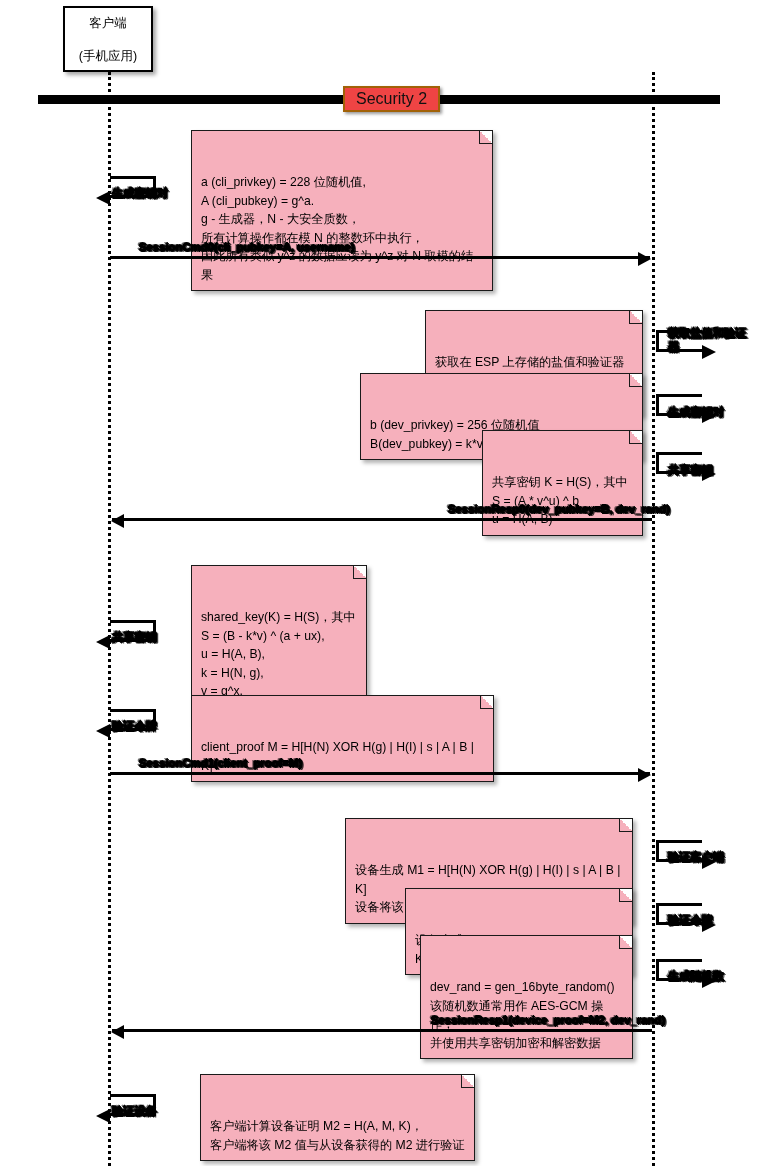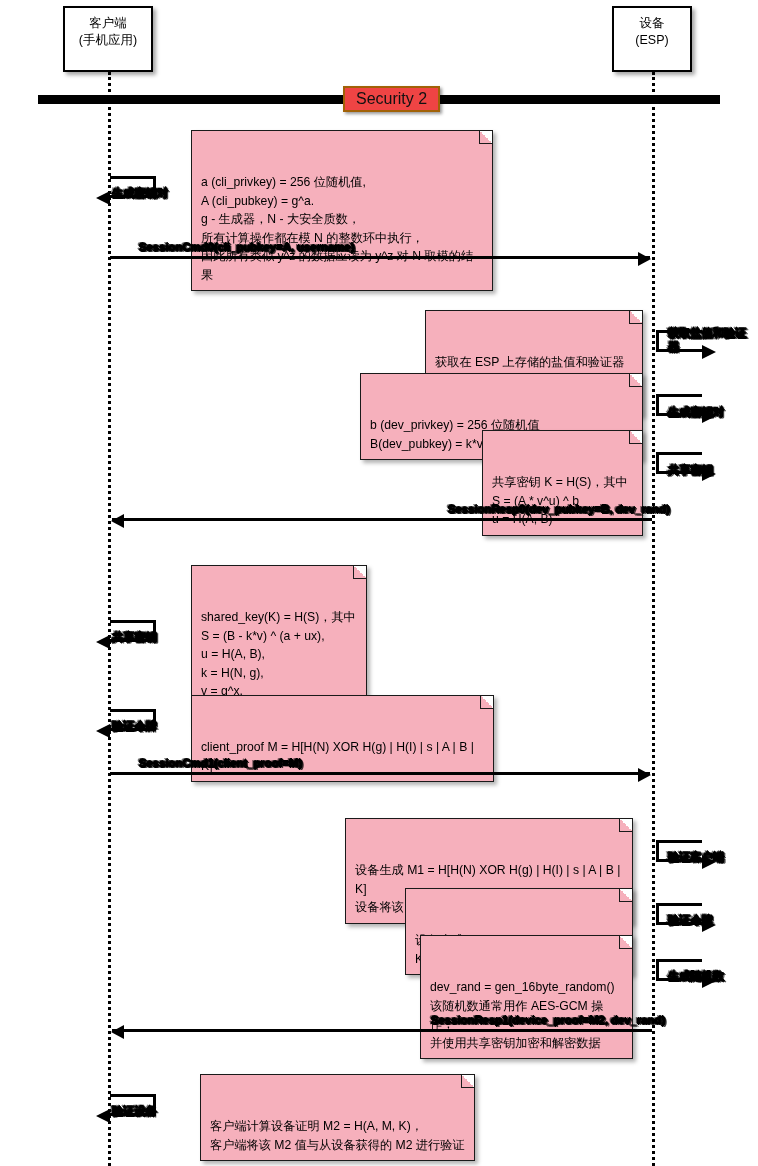--- a/index.html
+++ b/index.html
@@ -32,21 +32,21 @@
     background:#ffffff;
     border:2px solid #000000;
     box-shadow:3px 3px 4px rgba(0,0,0,.35);
     text-align:center;
     font-size:12.5px;
     line-height:17px;
     color:#000;
     padding-top:7px;
   }
   .actor .l1{display:block;}
-  .actor .l2{display:block;}
+  .actor .l2{display:block;margin-top:16px;}
 
   
   .sep-bar{
     position:absolute;
     left:38px;
     width:682px;
     height:9px;
     background:#000000;
     top:95px;
   }
@@ -160,36 +160,32 @@
 <div id="canvas">
 
   <div class="lifeline" style="left:108px;"></div>
   <div class="lifeline" style="left:652px;"></div>
 
   <div class="actor" style="left:63px;top:6px;width:90px;height:66px;">
     <span class="l1">客户端</span>
     <span class="l2">(手机应用)</span>
   </div>
 
-  <div class="actor" style="left:612px;top:6px;width:80px;height:66px;">
-    <span class="l1">设备</span>
-    <span class="l2">(ESP)</span>
-  </div>
 
   <div class="sep-bar"></div>
   <div class="sep-label">Security 2</div>
 
   <div class="selfmsg-label" style="left:112px;top:160px;">生成密钥对</div>
   <div class="selfmsg" style="left:110px;top:176px;">
     <div class="head"></div>
   </div>
 
   <div class="note" style="left:191px;top:130px;width:302px;">
     <div class="fold"></div>
-    <span>a (cli_privkey) = 256 位随机值,
+    <span>a (cli_privkey) = 228 位随机值,
 A (cli_pubkey) = g^a.
 g - 生成器，N - 大安全质数，
 所有计算操作都在模 N 的整数环中执行，
 因此所有类似 y^z 的数据应读为 y^z 对 N 取模的结果</span>
   </div>
 
   <div class="msg right" style="left:110px;top:256px;width:540px;">
     <div class="head"></div>
   </div>
   <div class="msg-label blurred" style="left:114px;top:241px;">SessionCmd0(cli_pubkey=A, username)</div>

